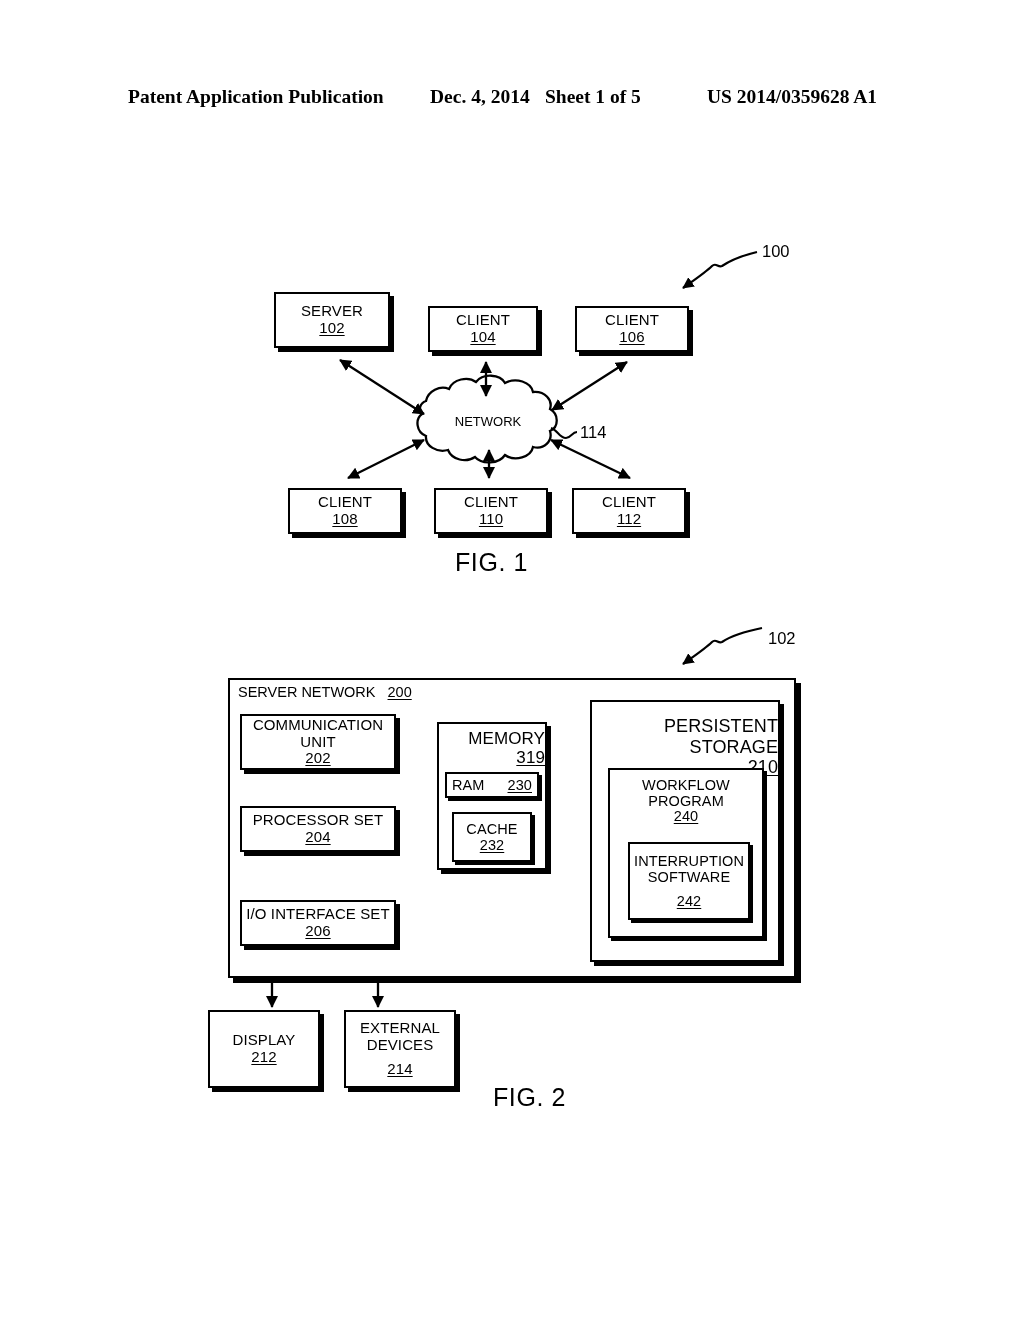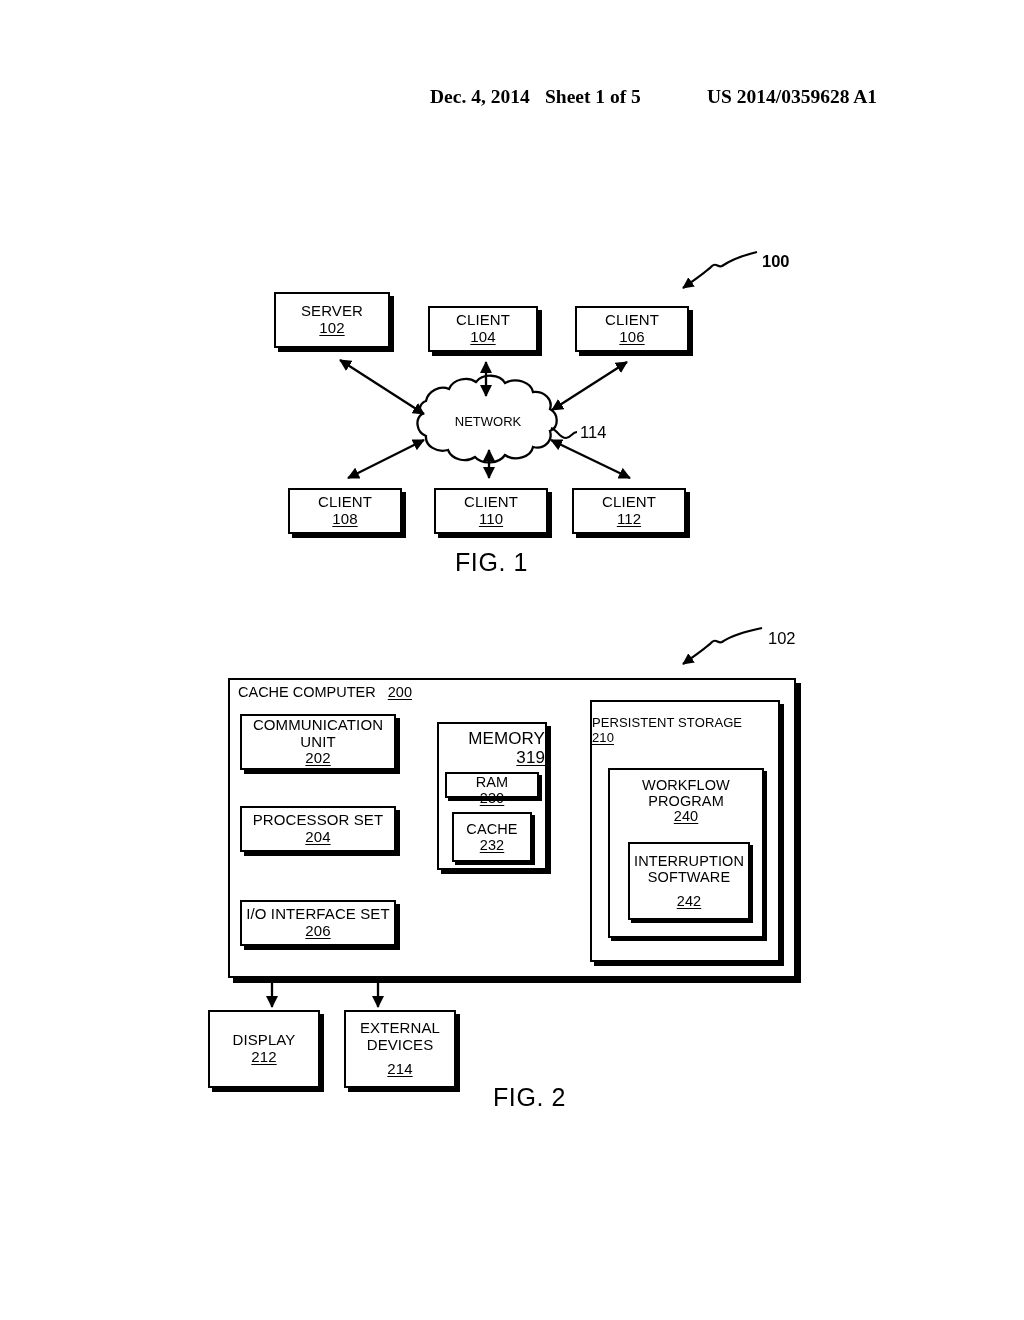--- a/index.html
+++ b/index.html
@@ -124,36 +124,36 @@
   #b-io-206    { left: 240px; top: 900px; width: 156px; height: 46px; align-items: center; }
 
   #b-memory-208 {
     left: 437px; top: 722px; width: 110px; height: 148px;
     display: block; padding-top: 6px;
   }
   #b-memory-208 .hd { font-size: 17px; line-height: 1.1; text-align: right; }
 
   #b-ram-230 {
     left: 445px; top: 772px; width: 94px; height: 26px;
-    flex-direction: column; justify-content: space-between;
+    flex-direction: row; justify-content: space-between;
     padding: 0 5px; font-size: 14.5px;
     box-shadow: 3px 3px 0 0 #000;
   }
   #b-cache-232 {
     left: 452px; top: 812px; width: 80px; height: 50px;
     font-size: 14.5px;
     box-shadow: 3px 3px 0 0 #000;
   }
   #b-cache-232 .num { margin-top: 0; }
 
   #b-persist-210 {
     left: 590px; top: 700px; width: 190px; height: 262px;
     display: block; padding-top: 14px;
   }
-  #b-persist-210 .hd { font-size: 13px; line-height: 1.15; text-align: left; }
+  #b-persist-210 .hd { font-size: 18px; line-height: 1.15; text-align: right; }
 
   #b-workflow-240 {
     left: 608px; top: 768px; width: 156px; height: 170px;
     display: block; padding-top: 8px;
     box-shadow: 3px 3px 0 0 #000;
   }
   #b-workflow-240 .hd { font-size: 14.5px; line-height: 1.08; text-align: center; }
 
   #b-interrupt-242 {
     left: 628px; top: 842px; width: 122px; height: 78px;
@@ -162,28 +162,29 @@
   }
   #b-interrupt-242 .num { margin-top: 8px; }
 
   #b-display-212  { left: 208px; top: 1010px; width: 112px; height: 78px; }
   #b-external-214 { left: 344px; top: 1010px; width: 112px; height: 78px; }
   #b-external-214 .num { margin-top: 8px; }
 
   #cap-fig1 { left: 455px; top: 548px; }
   #cap-fig2 { left: 493px; top: 1083px; }
 
-  #ref-100 { left: 762px; top: 252px; font-weight: bold; }
+  #ref-100 { left: 762px; top: 242px; }
   #ref-114 { left: 580px; top: 423px; }
   #ref-102 { left: 768px; top: 629px; }
 </style>
 </head>
 <body>
 
 <div class="pub-header">
+  <span class="hdr-title">Patent Application Publication</span>
   <span class="hdr-date">Dec. 4, 2014</span>
   <span class="hdr-sheet">Sheet 1 of 5</span>
   <span class="hdr-num">US 2014/0359628 A1</span>
 </div>
 
 <svg class="overlay" viewBox="0 0 1024 1320">
   <defs>
     <marker id="ah" viewBox="0 0 10 10" refX="9.2" refY="5" markerWidth="5.2" markerHeight="5.2" orient="auto-start-reverse">
       <path d="M 0 0 L 10 5 L 0 10 z" fill="#000"></path>
     </marker>
@@ -267,21 +268,21 @@
 </div>
 
 <div class="cloud-label">NETWORK</div>
 
 <div class="refnum" id="ref-100">100</div>
 <div class="refnum" id="ref-114">114</div>
 <div class="figcap" id="cap-fig1">FIG. 1</div>
 
 <div id="outer-200"></div>
 <div id="lbl-server-computer">
-  <span>CACHE COMPUTER</span><span class="num">200</span>
+  <span>SERVER NETWORK</span><span class="num">200</span>
 </div>
 
 <div class="pbox" id="b-comm-202">
   <span class="lbl">COMMUNICATION</span>
   <span class="lbl">UNIT</span>
   <span class="num">202</span>
 </div>
 
 <div class="pbox" id="b-proc-204">
   <span class="lbl">PROCESSOR SET</span>

